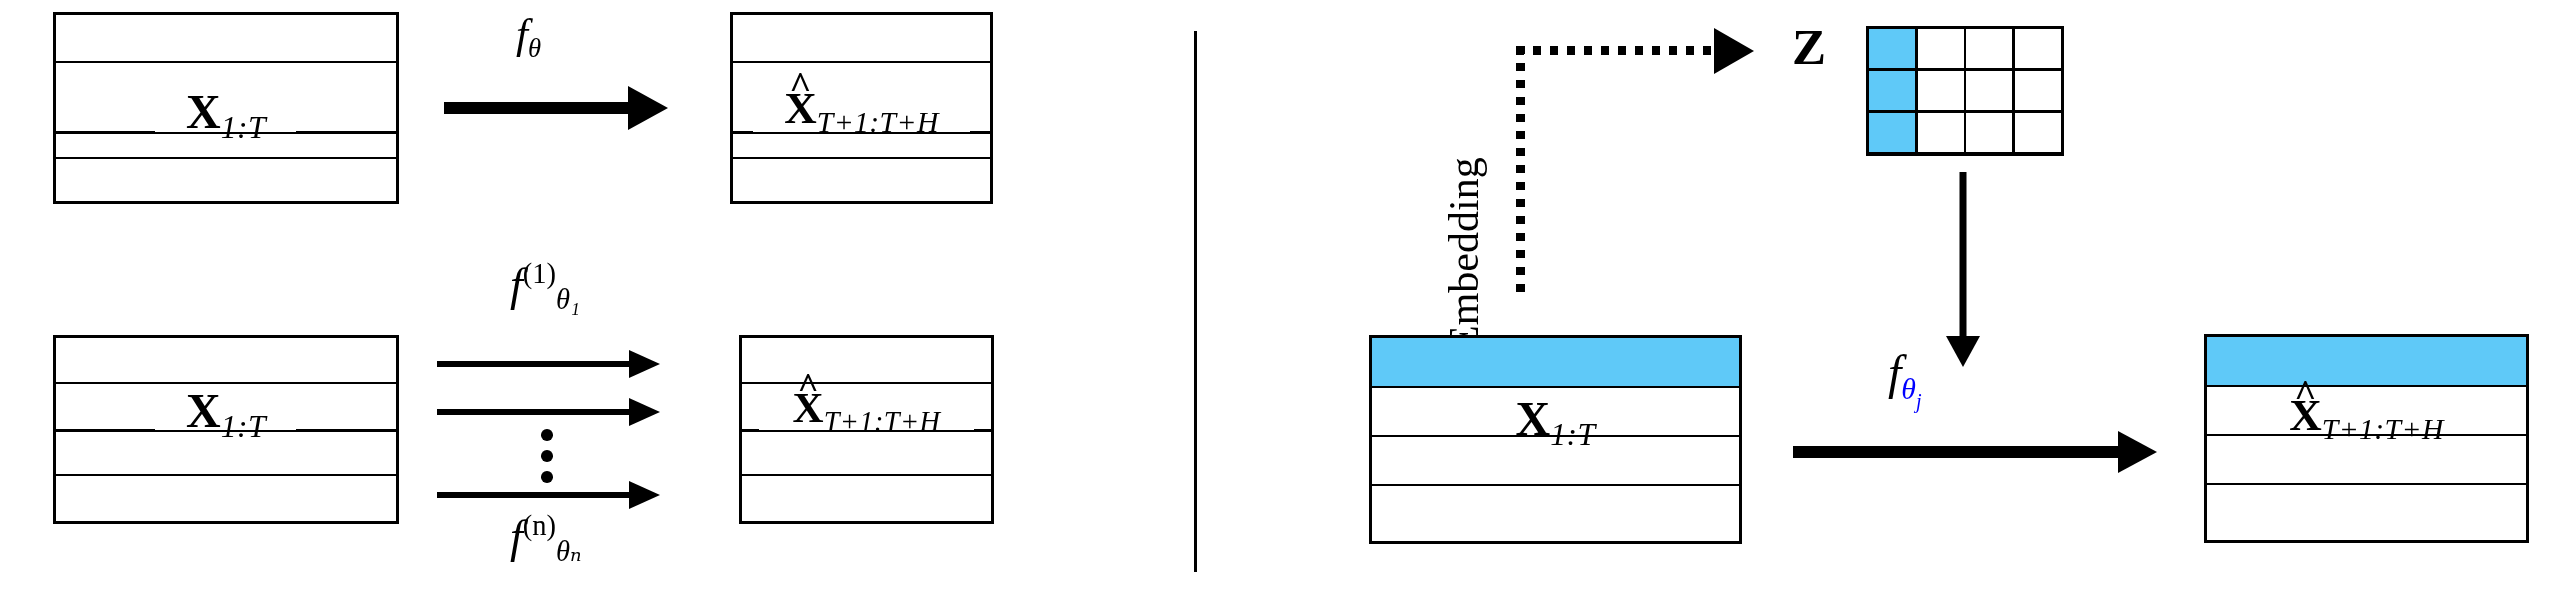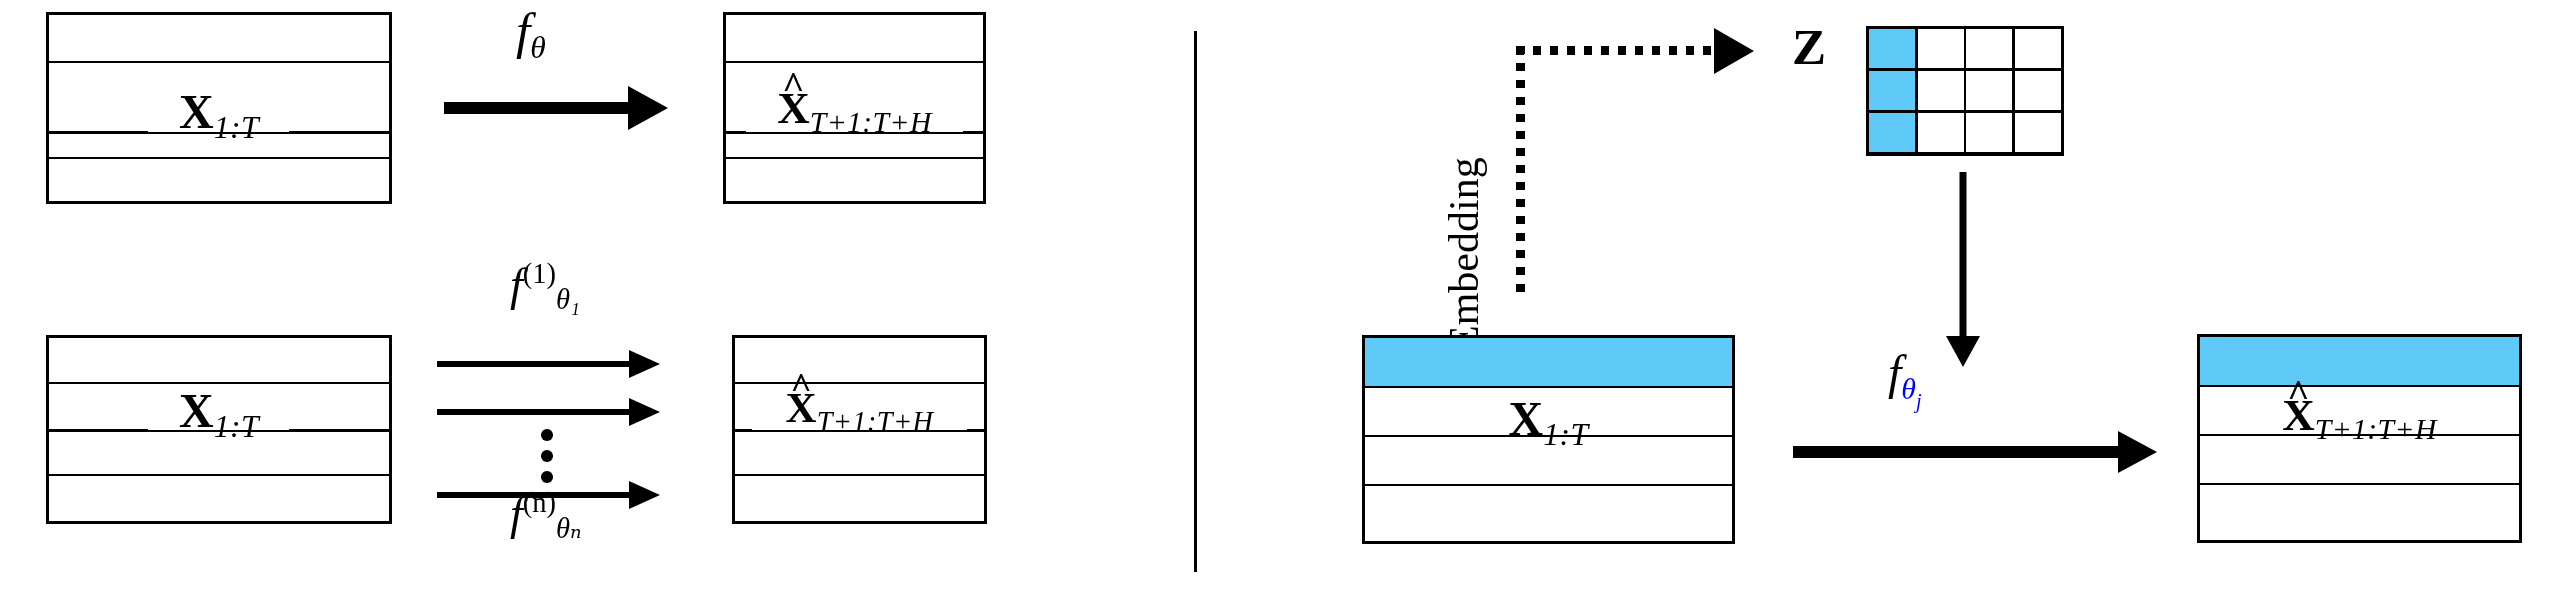--- a/index.html
+++ b/index.html
@@ -18,20 +18,21 @@
     background: #ffffff;
     overflow: hidden;
   }
 
   
   .series-box {
     position: absolute;
     box-sizing: border-box;
     border: 3.9px solid #000;
     background: #ffffff;
+    margin-left: 7px;
   }
   .band {
     position: absolute;
     left: 0;
     right: 0;
     box-sizing: border-box;
     border-bottom: 2.3px solid #000;
   }
   .band.last { border-bottom: none; }
   .band.blue { background: #5FC9F8; }
@@ -225,21 +226,21 @@
     <div class="band" style="top:48px; height:71px;"></div>
     <div class="band" style="top:119px;height:25px;"></div>
     <div class="band last" style="top:144px;height:40px;"></div>
     <div class="sig" style="left:0px;   top:116px; width:99px;"></div>
     <div class="sig" style="right:0px;  top:116px; width:100px;"></div>
     <div class="box-label" style="top:73px; font-size:48px;">
       <span>X</span><span class="sub">1:T</span>
     </div>
   </div>
 
-  <div class="math" style="left:516px; top:6px; font-size:51px;">
+  <div class="math" style="left:516px; top:12px; font-size:43px;">
     <span>f</span><span class="sb">θ</span>
   </div>
 
   <div class="arrow-h" style="left:444px; top:108px; width:224px;">
     <div class="shaft" style="width:189px; border-top:12.4px solid #000;"></div>
     <div class="head" style="left:184px; border-width:22.4px 0 22.4px 40px;"></div>
   </div>
 
   <div class="series-box" style="left:723px; top:11.6px; width:263px; height:192px;">
     <div class="band" style="top:0;   height:48px;"></div>
@@ -283,21 +284,21 @@
     <i></i>
     <i></i>
     <i></i>
   </div>
 
   <div class="arrow-h" style="left:437px; top:495px; width:224px;">
     <div class="shaft" style="width:196px; border-top:6.2px solid #000;"></div>
     <div class="head" style="left:192px; border-width:14.7px 0 14.7px 31px;"></div>
   </div>
 
-  <div class="math" style="left:510px; top:489px; font-size:46px;">
+  <div class="math" style="left:510px; top:512px; font-size:46px;">
     <span>f</span><span class="sp">(n)</span><span class="sb">θₙ</span>
   </div>
 
   <div class="series-box" style="left:732px; top:335px; width:255px; height:189px;">
     <div class="band" style="top:0;   height:46px;"></div>
     <div class="band" style="top:46px; height:48px;"></div>
     <div class="band" style="top:94px;height:44px;"></div>
     <div class="band last" style="top:138px;height:43px;"></div>
     <div class="sig" style="left:0px;  top:91px; width:17px;"></div>
     <div class="sig" style="right:0px; top:91px; width:17px;"></div>

